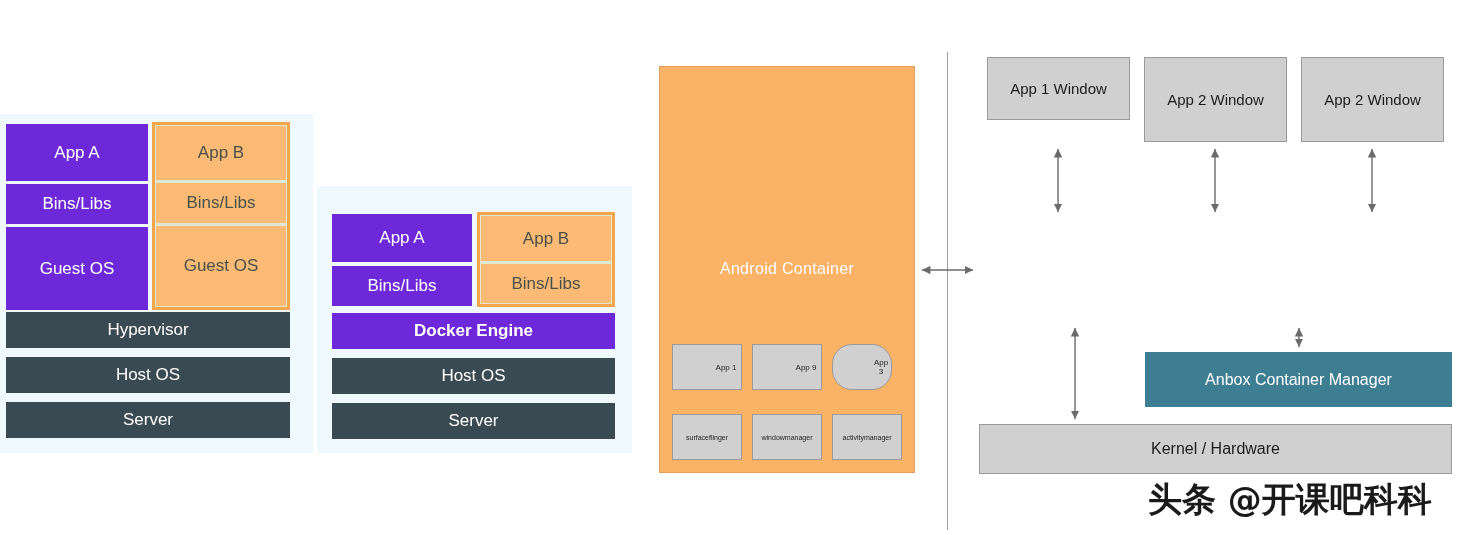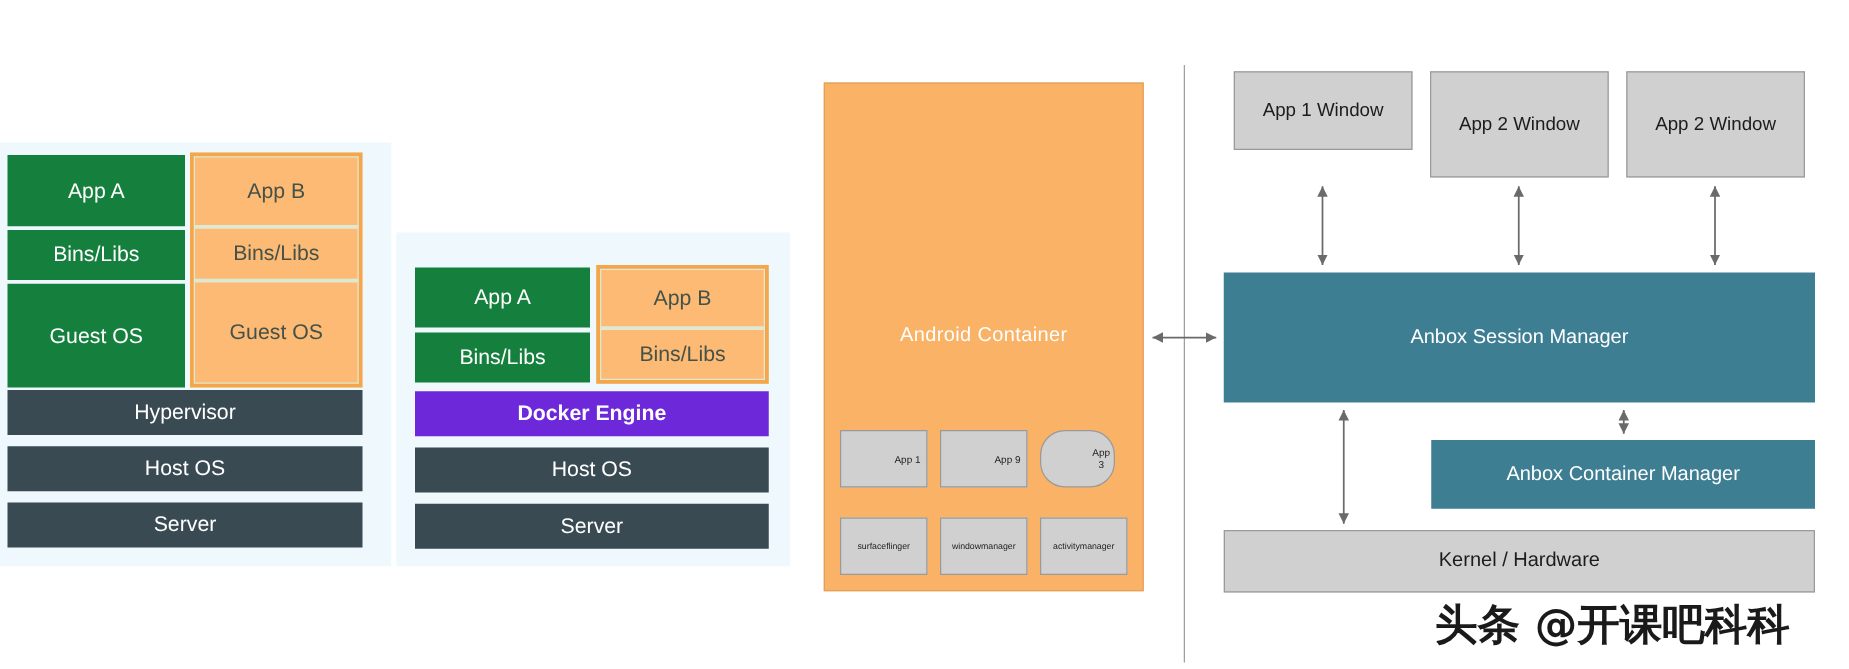--- a/index.html
+++ b/index.html
@@ -8,21 +8,21 @@
   #stage{position:relative;width:1479px;height:535px;background:#fff;}
 
   .abs{position:absolute;box-sizing:border-box;}
 
   
   .panel{background:#eff8fc;}
 
   
   .box{display:flex;align-items:center;justify-content:center;text-align:center;}
 
-  .teal-box{background:#15803d;color:#ffffff;font-size:17px;}
+  .teal-box{background:#6d28d9;color:#ffffff;font-size:17px;}
   .green-box{background:#fdba74;color:#45524a;font-size:17px;}
   .green-wrap{border:3px solid #f5a64a;background:#dfe8d2;}
   .slate-box{background:#394a52;color:#ffffff;font-size:17px;}
   .docker-box{background:#6d28d9;color:#ffffff;font-size:17px;font-weight:bold;}
 
   
   .android{background:#f9b266;border:1px solid #e2a05c;}
   .android-label{color:#ffffff;font-size:16px;letter-spacing:.3px;}
   .mini{background:#d0d0d0;border:1px solid #9a9a9a;color:#222;
         display:flex;align-items:center;justify-content:center;text-align:center;}
@@ -141,23 +141,20 @@
   <div class="abs win" style="left:987px;top:57px;width:143px;height:63px;">
     <span>App 1 Window</span>
   </div>
   <div class="abs win" style="left:1144px;top:57px;width:143px;height:85px;">
     <span>App 2 Window</span>
   </div>
   <div class="abs win" style="left:1301px;top:57px;width:143px;height:85px;">
     <span>App 2 Window</span>
   </div>
 
-  <div class="abs anbox" style="left:979px;top:218px;width:473px;height:104px;">
-    <span>Anbox Session Manager</span>
-  </div>
 
   <div class="abs kernel" style="left:979px;top:424px;width:473px;height:50px;">
     <span>Kernel / Hardware</span>
   </div>
 
   <div class="abs anbox" style="left:1145px;top:352px;width:307px;height:55px;">
     <span>Anbox Container Manager</span>
   </div>
 
   <svg class="arrows" viewBox="0 0 1479 535">

